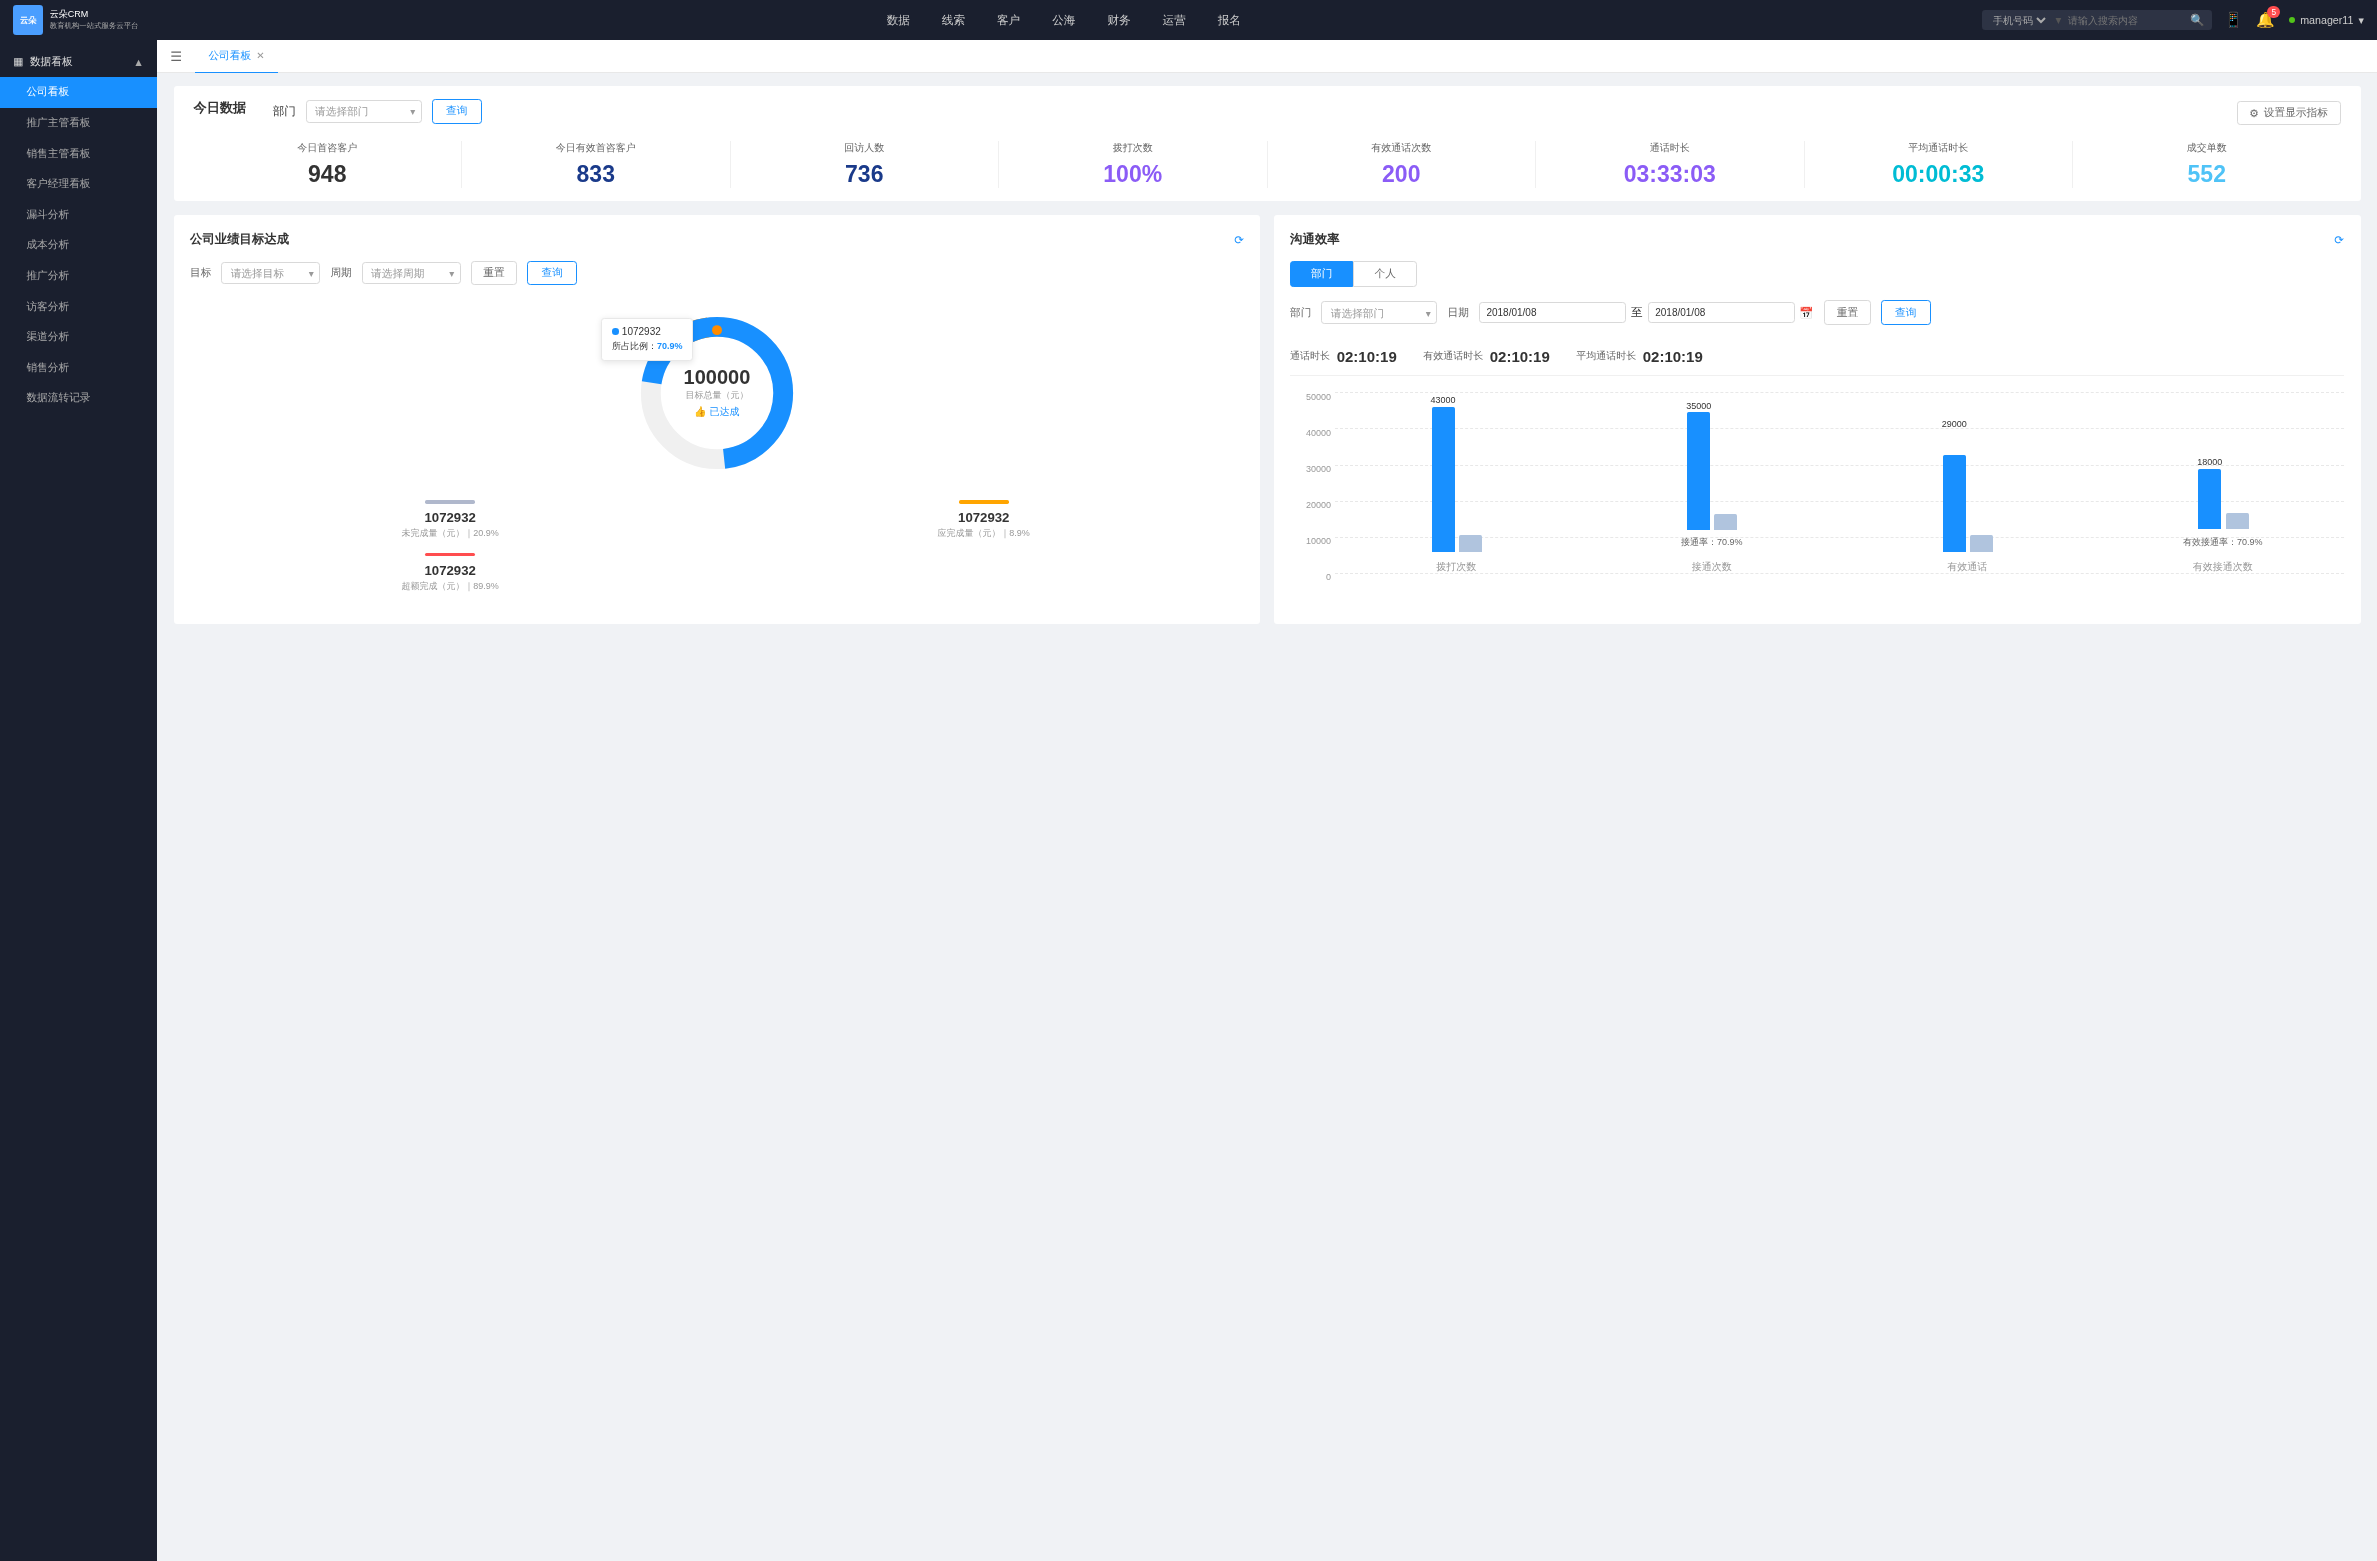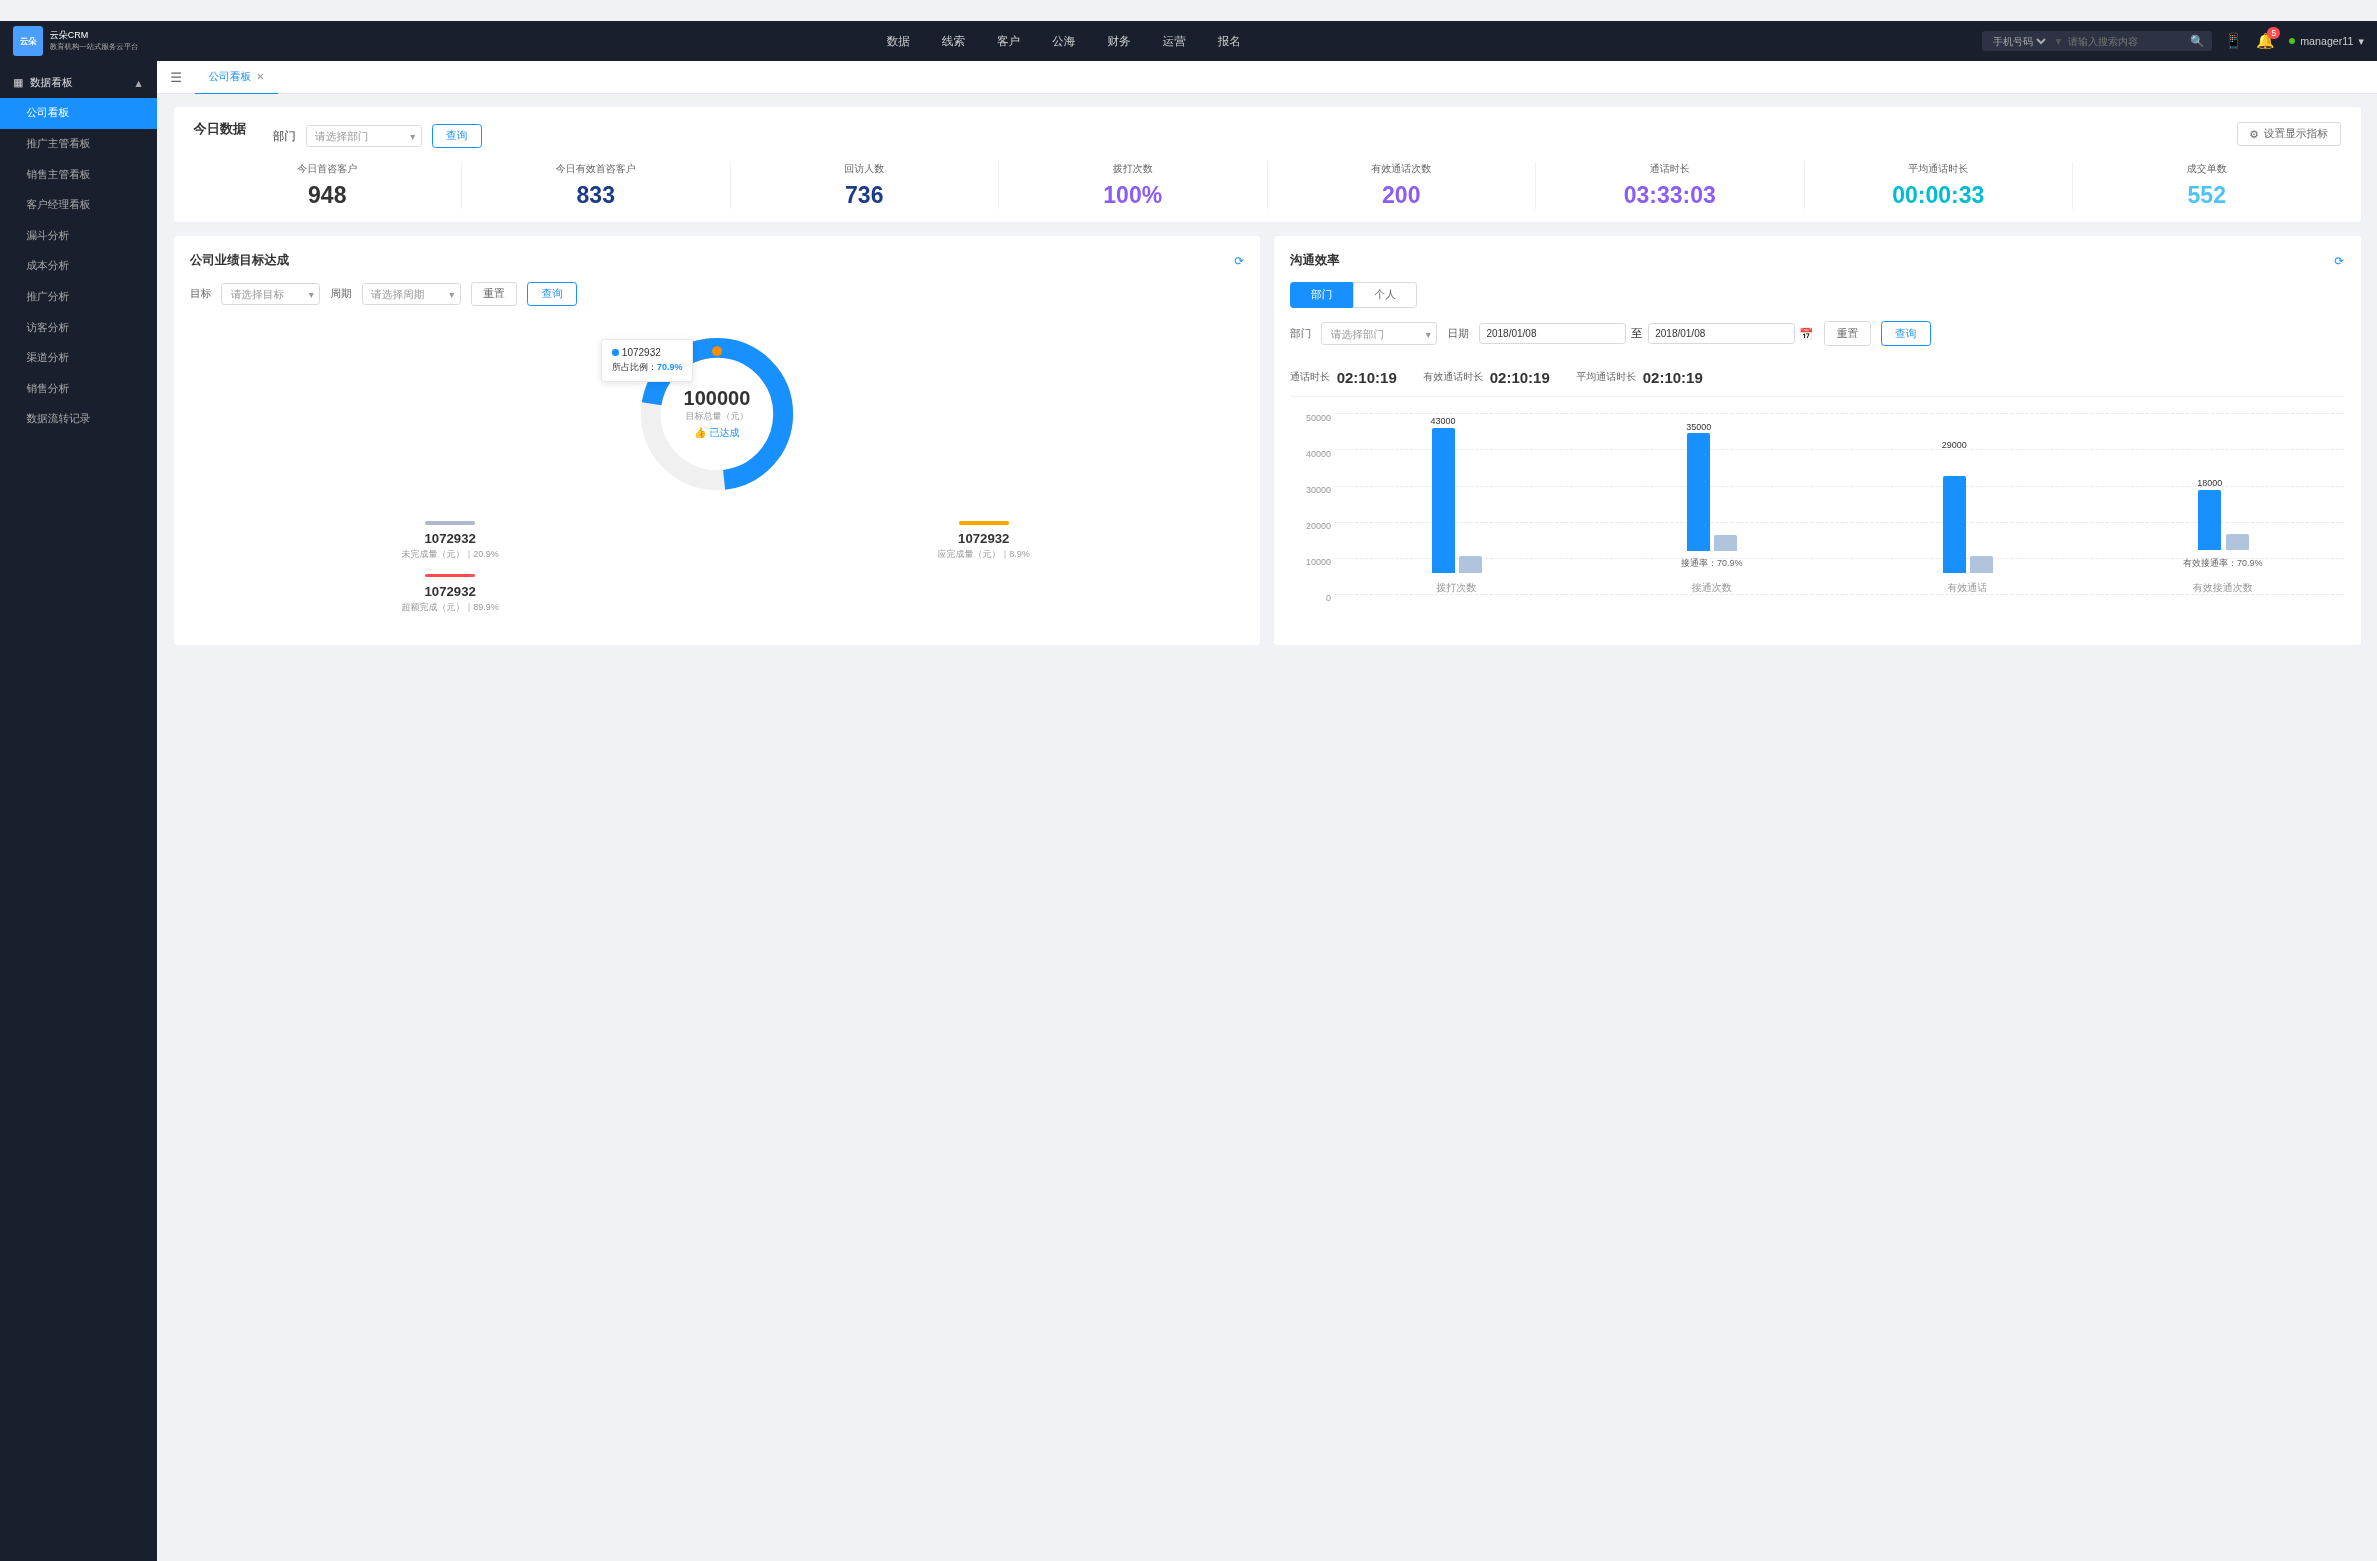--- a/index.html
+++ b/index.html
@@ -1,19 +1,19 @@
 <!DOCTYPE html>
 <html style="font-size:13.2px"><head>
   <meta charset="utf-8">
   <style>
     * { box-sizing: border-box; margin: 0; padding: 0; }
     body { font-family: 'Microsoft YaHei', Arial, sans-serif; background: #f0f2f5; font-size: 11.6px; color: #333; display: flex; flex-direction: column; height: 100vh; overflow: hidden; }
 
     
-    .top-nav { background: #1a1f2e; display: flex; align-items: center; height: 40px; padding: 0 13.2px; flex-shrink: 0; margin-top: 21px; }
+    .top-nav { background: #1a1f2e; display: flex; align-items: center; height: 40px; padding: 0 13.2px; flex-shrink: 0; }
     .logo { display: flex; align-items: center; width: 132px; }
     .logo-icon { width: 30px; height: 30px; background: #4a9eff; border-radius: 3.3px; display: flex; align-items: center; justify-content: center; color: white; font-size: 8.3px; font-weight: bold; margin-right: 6.6px; }
     .logo-text { color: white; font-size: 9px; line-height: 1.3; }
     .nav-items { display: flex; gap: 32px; flex: 1; justify-content: center; }
     .nav-item { color: #ccc; font-size: 11.6px; cursor: pointer; }
     .nav-right { display: flex; align-items: center; gap: 13.2px; }
     .search-bar { display: flex; align-items: center; background: #2d3344; border-radius: 3.3px; padding: 3.3px 6.6px; gap: 6.6px; }
     .search-select { background: transparent; border: none; color: #aaa; font-size: 10px; outline: none; cursor: pointer; }
     .search-input { background: transparent; border: none; color: #ccc; font-size: 10px; outline: none; width: 116px; }
     .search-icon { color: #aaa; cursor: pointer; }
@@ -205,21 +205,21 @@
       <div class="tab active">
         <span>公司看板</span>
         <span class="tab-close">✕</span>
       </div>
     </div>
 
     <div class="dashboard">
 
       <div class="today-bar">
         <div class="today-header">
-          <div style="display:flex;align-items:flex-end;gap:0 13.2px">
+          <div style="display:flex;align-items:flex-start;gap:0 13.2px">
             <span class="section-title">今日数据</span>
             <div class="dept-filter" style="margin-left:13.2px">
               <span class="dept-label">部门</span>
               <div class="select-wrap">
                 <select class="select-input" style="width:116px;">
                   <option>请选择部门</option>
                 </select>
               </div>
               <button class="btn-query">查询</button>
             </div>

